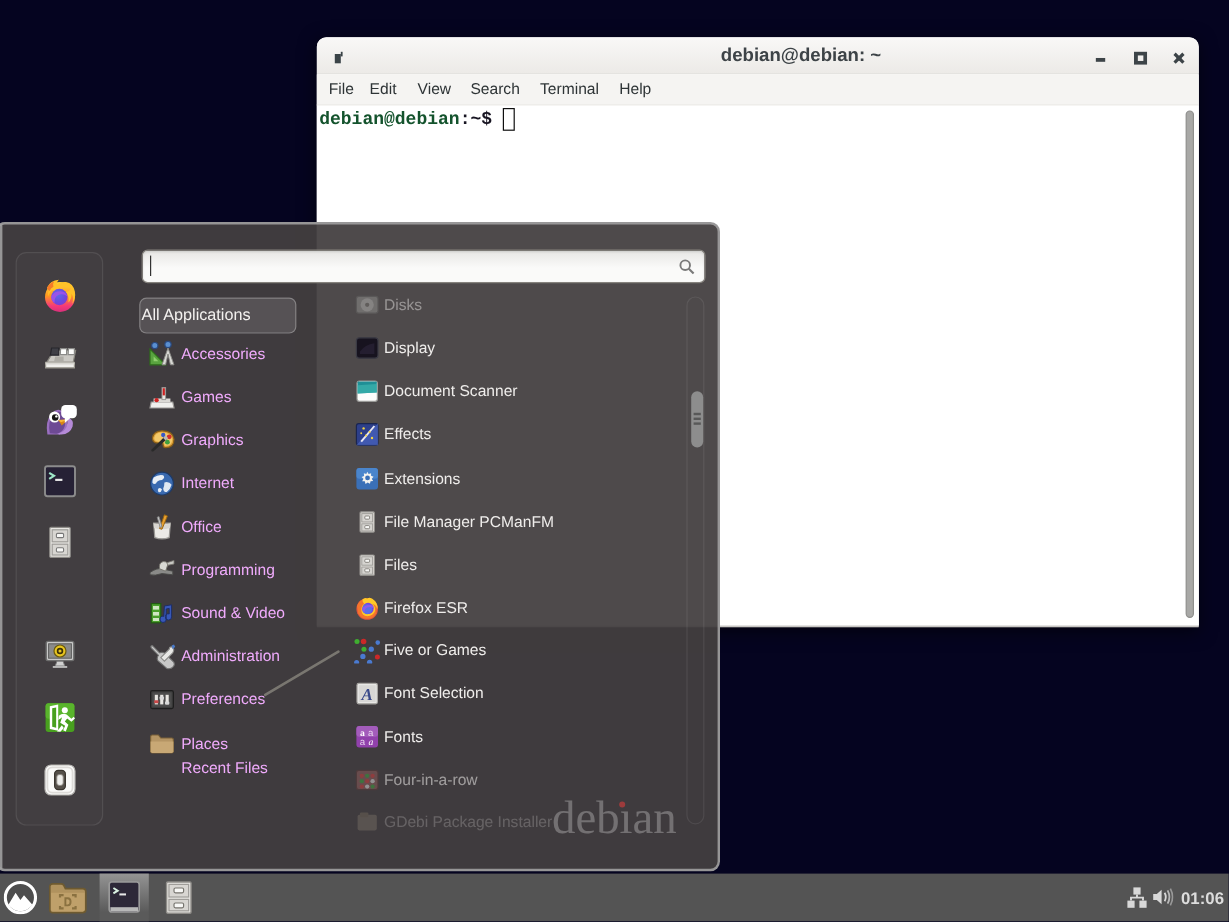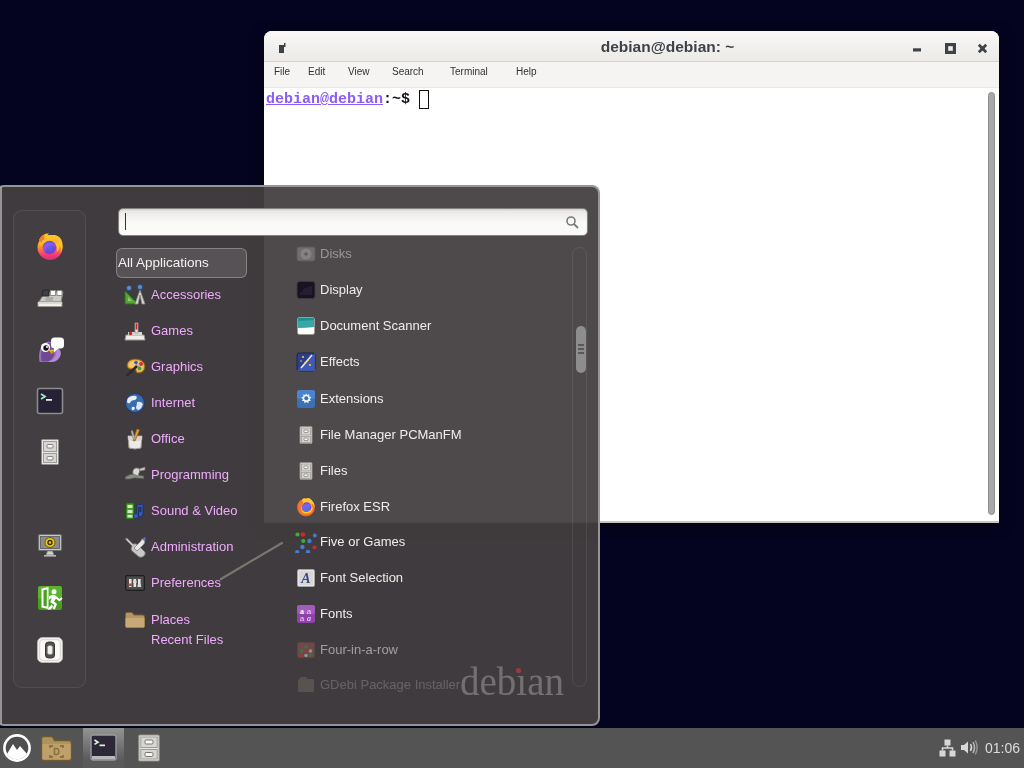--- a/index.html
+++ b/index.html
@@ -23,30 +23,30 @@
     border-bottom:1px solid #d5d2ce;
   }
   #title {
     position:absolute; left:0; top:0; width:100%; height:31px;
     text-align:center; line-height:31px;
     font-size:15.5px; font-weight:bold; color:#3d4347;margin-left:36px;
   }
   #mbar {
     position:absolute; left:0; top:31px; width:100%; height:26px;
     background:#f5f4f2; border-bottom:1px solid #eae8e5;
-    font-size:10px; color:#2e3436;
+    font-size:13px; color:#2e3436;
   }
   #mbar span { position:absolute; top:4px; }
   #tcontent {
     position:absolute; left:0; top:57px; width:100%; height:433px;
     background:#ffffff;
     font-family:"Liberation Mono", monospace; font-size:15px; font-weight:bold;
   }
   #prompt { position:absolute; left:2px; top:3px; }
-  #prompt .g { color:#8b5cf6;text-decoration:underline; }
+  #prompt .g { color:#14532d; }
   #prompt .d { color:#171421; }
   #cursor { position:absolute; left:155px; top:2px; width:10px; height:19px; border:1.5px solid #0f0f0f; }
   #tscroll {
     position:absolute; right:4px; top:4px; width:7px; height:423px;
     background:#a8a8a6; border-radius:5px; border:1px solid #8f8f8d;
   }
 
   
   #menu {
     position:absolute; left:-4px; top:185px; width:604px; height:541px;
@@ -102,21 +102,21 @@
   #panel {
     position:absolute; left:0; top:728px; width:1024px; height:40px;
     background:#545454; z-index:10;
   }
   #termbtn {
     position:absolute; left:83px; top:0px; width:41px; height:40px;
     background:linear-gradient(#949494,#5a5a5a 80%);
   }
   #clock {
     position:absolute; right:4px; top:0; height:40px; line-height:40px;
-    font-size:14px; font-weight:normal; color:#dcdcdc;
+    font-size:14px; font-weight:bold; color:#dcdcdc;
   }
 </style>
 </head>
 <body>
 
 <div id="term">
   <div id="titlebar">
     <div id="title">debian@debian: ~</div>
     <svg class="abs" style="left:14px;top:12px" width="10" height="10" viewBox="0 0 10 10">
         <rect x="1" y="2" width="5" height="8" fill="#3a4347"></rect>

